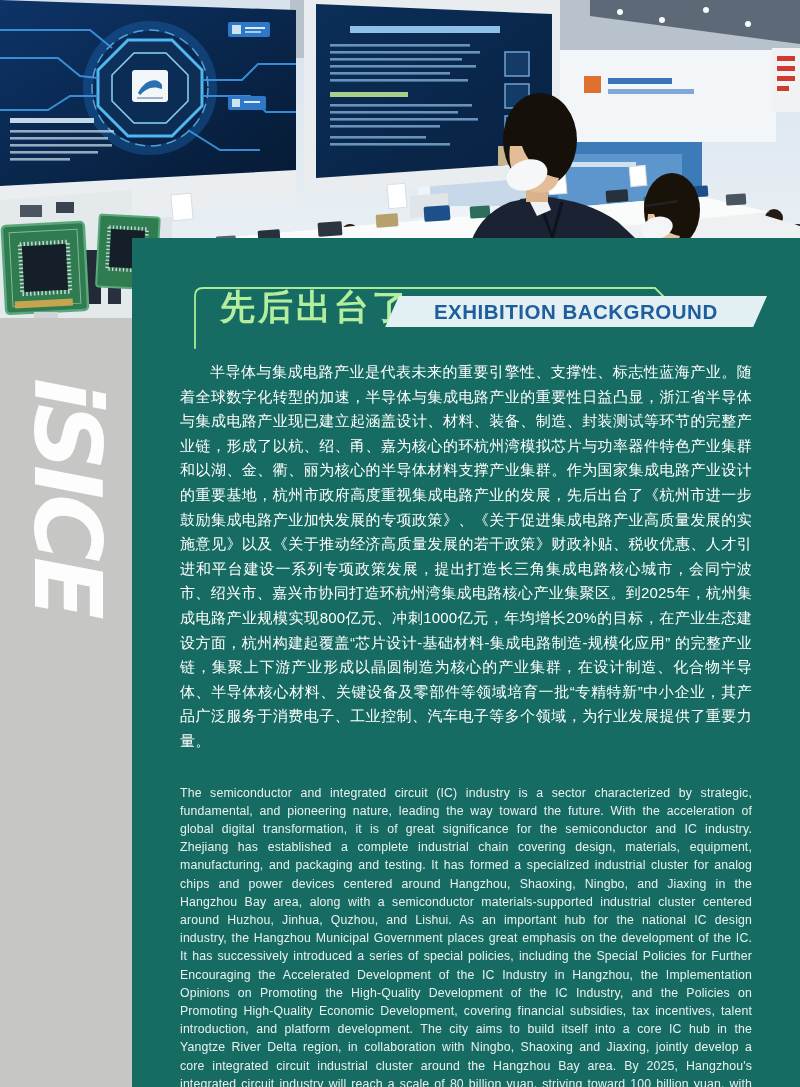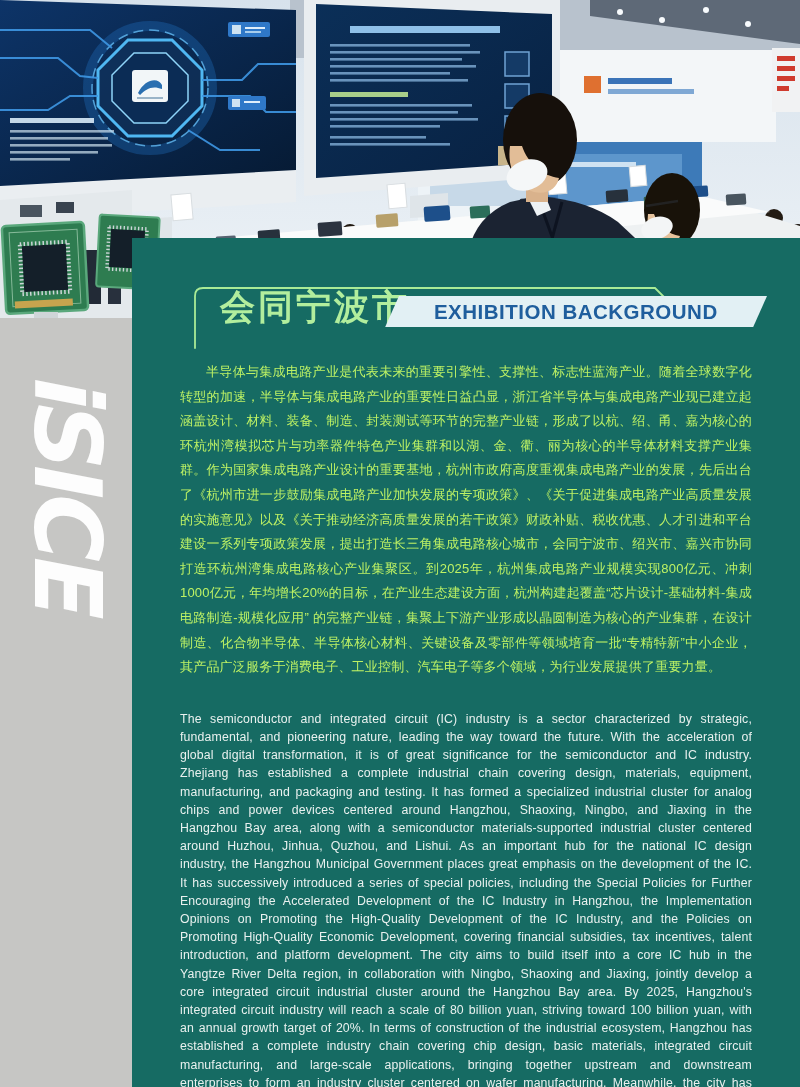--- a/index.html
+++ b/index.html
@@ -35,22 +35,22 @@
     position:absolute;left:219px;top:12px;width:368px;height:31px;
     background:#e2f0f4;transform:skewX(-24deg);transform-origin:0 0;
     display:flex;align-items:center;justify-content:center;
   }
   .title-band .inner{
     transform:skewX(24deg);
     font-size:20.5px;font-weight:bold;color:#1f5e9d;letter-spacing:.5px;white-space:nowrap;
   }
   .para-zh{
     margin:0 0 30px 0;
-    font-size:13px;line-height:24.6px;letter-spacing:.2px;
-    text-align:justify;text-indent:2em;color:#bef264;
+    font-size:15px;line-height:24.6px;letter-spacing:.2px;
+    text-align:justify;text-indent:2em;color:#ffffff;
   }
   .para-en{
     margin:0;
     font-size:12.3px;line-height:18.2px;letter-spacing:.15px;word-spacing:1px;
     text-align:justify;color:#e9f1ef;
   }
 </style>
 </head>
 <body>
 
@@ -265,21 +265,21 @@
 
 <div class="gutter">
   <span class="watermark">iSICE</span>
 </div>
 
 <div class="panel">
   <div class="title-row">
     <svg class="title-frame" viewBox="0 0 520 70">
       <path d="M15,64 L15,12 Q15,4 23,4 L475,4 L489,18" fill="none" stroke="#a9eb96" stroke-width="1.8" stroke-linecap="round"></path>
     </svg>
-    <div class="title-zh">会同宁波市</div>
+    <div class="title-zh">先后出台了</div>
     <div class="title-band">
       <span class="inner">EXHIBITION BACKGROUND</span>
     </div>
   </div>
 
   <p class="para-zh">半导体与集成电路产业是代表未来的重要引擎性、支撑性、标志性蓝海产业。随着全球数字化转型的加速，半导体与集成电路产业的重要性日益凸显，浙江省半导体与集成电路产业现已建立起涵盖设计、材料、装备、制造、封装测试等环节的完整产业链，形成了以杭、绍、甬、嘉为核心的环杭州湾模拟芯片与功率器件特色产业集群和以湖、金、衢、丽为核心的半导体材料支撑产业集群。作为国家集成电路产业设计的重要基地，杭州市政府高度重视集成电路产业的发展，先后出台了《杭州市进一步鼓励集成电路产业加快发展的专项政策》、《关于促进集成电路产业高质量发展的实施意见》以及《关于推动经济高质量发展的若干政策》财政补贴、税收优惠、人才引进和平台建设一系列专项政策发展，提出打造长三角集成电路核心城市，会同宁波市、绍兴市、嘉兴市协同打造环杭州湾集成电路核心产业集聚区。到2025年，杭州集成电路产业规模实现800亿元、冲刺1000亿元，年均增长20%的目标，在产业生态建设方面，杭州构建起覆盖“芯片设计-基础材料-集成电路制造-规模化应用” 的完整产业链，集聚上下游产业形成以晶圆制造为核心的产业集群，在设计制造、化合物半导体、半导体核心材料、关键设备及零部件等领域培育一批“专精特新”中小企业，其产品广泛服务于消费电子、工业控制、汽车电子等多个领域，为行业发展提供了重要力量。</p>
 
   <p class="para-en">The semiconductor and integrated circuit (IC) industry is a sector characterized by strategic, fundamental, and pioneering nature, leading the way toward the future. With the acceleration of global digital transformation, it is of great significance for the semiconductor and IC industry. Zhejiang has established a complete industrial chain covering design, materials, equipment, manufacturing, and packaging and testing. It has formed a specialized industrial cluster for analog chips and power devices centered around Hangzhou, Shaoxing, Ningbo, and Jiaxing in the Hangzhou Bay area, along with a semiconductor materials-supported industrial cluster centered around Huzhou, Jinhua, Quzhou, and Lishui. As an important hub for the national IC design industry, the Hangzhou Municipal Government places great emphasis on the development of the IC. It has successively introduced a series of special policies, including the Special Policies for Further Encouraging the Accelerated Development of the IC Industry in Hangzhou, the Implementation Opinions on Promoting the High-Quality Development of the IC Industry, and the Policies on Promoting High-Quality Economic Development, covering financial subsidies, tax incentives, talent introduction, and platform development. The city aims to build itself into a core IC hub in the Yangtze River Delta region, in collaboration with Ningbo, Shaoxing and Jiaxing, jointly develop a core integrated circuit industrial cluster around the Hangzhou Bay area. By 2025, Hangzhou's integrated circuit industry will reach a scale of 80 billion yuan, striving toward 100 billion yuan, with an annual growth target of 20%. In terms of construction of the industrial ecosystem, Hangzhou has established a complete industry chain covering chip design, basic materials, integrated circuit manufacturing, and large-scale applications, bringing together upstream and downstream enterprises to form an industry cluster centered on wafer manufacturing. Meanwhile, the city has nurtured a group of specialized and innovative small and medium-sized enterprises in areas such as design and manufacturing, compound semiconductors, core semiconductor materials, and key equipment and components, which widely applied in consumer electronics, industrial control and automotive electronics, contributed to the advancement of the industry.</p>
 </div>
 

